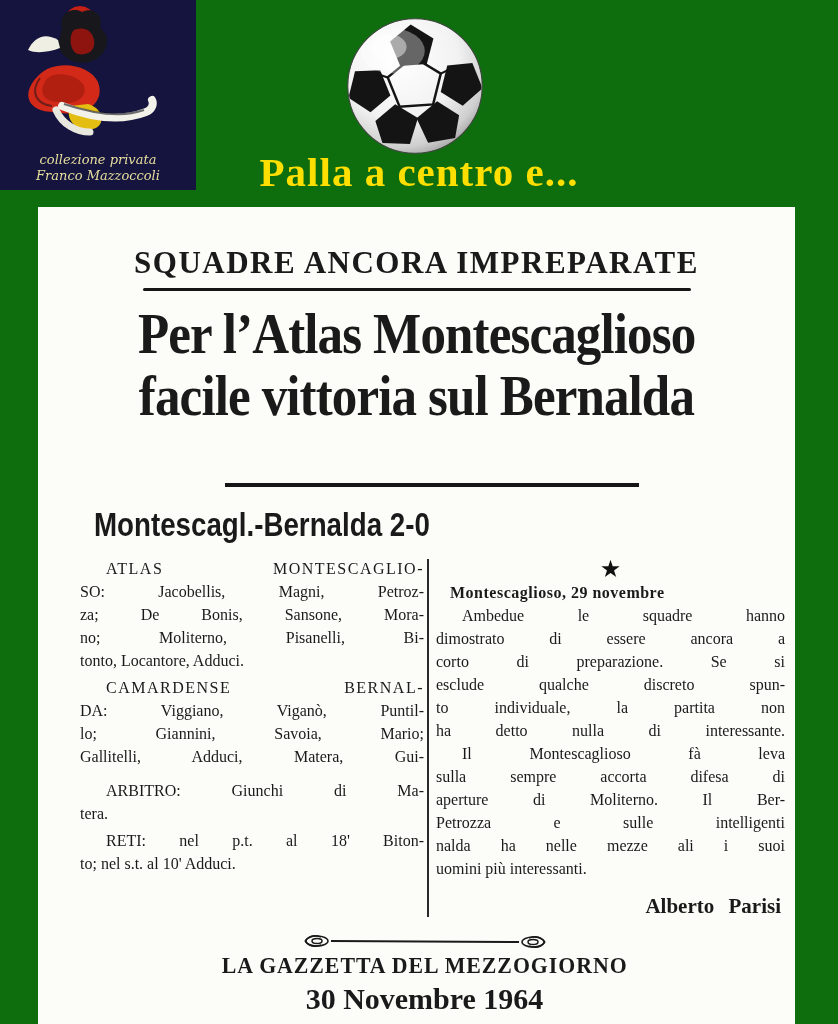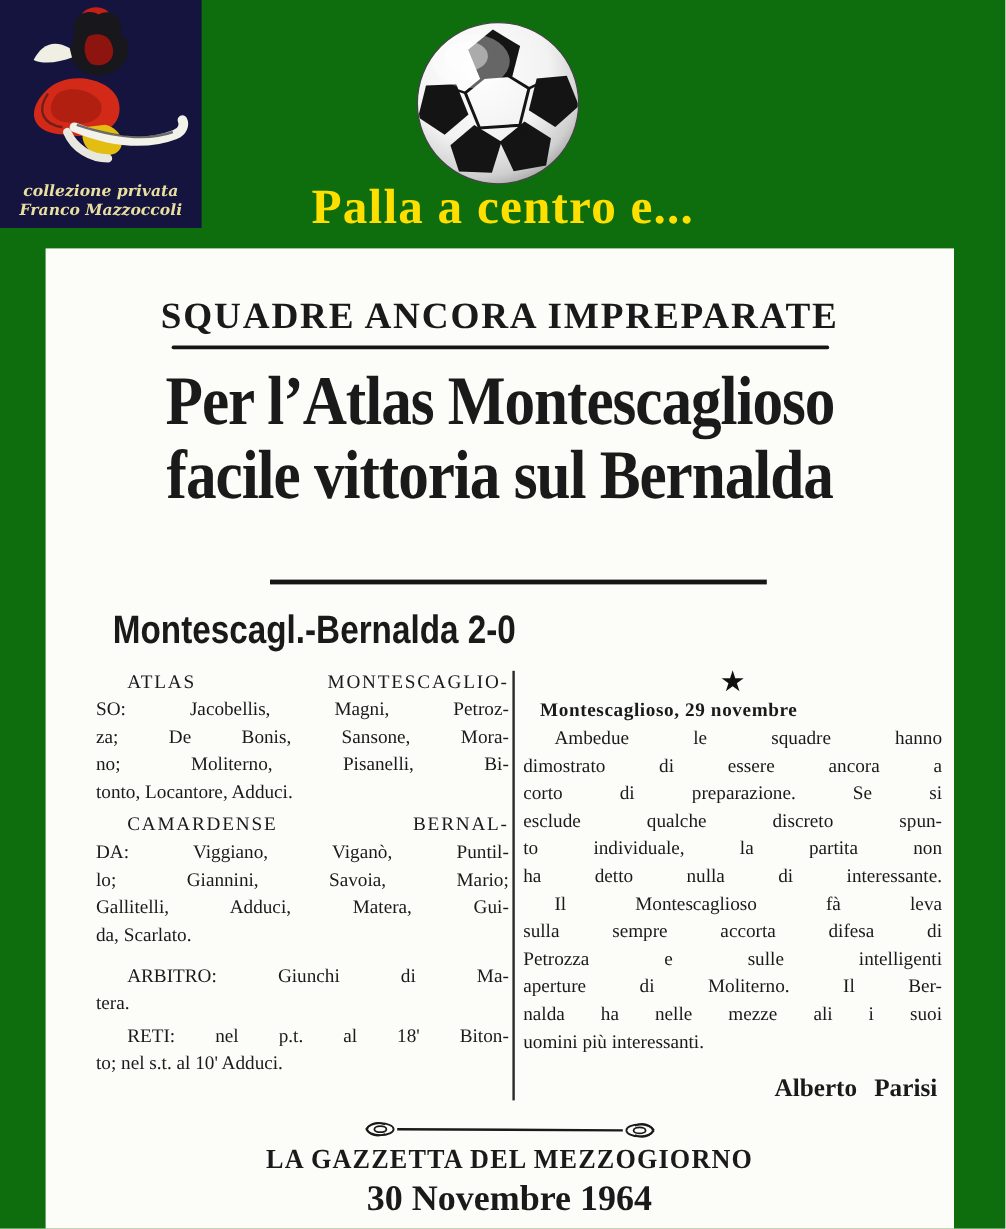--- a/index.html
+++ b/index.html
@@ -8,21 +8,21 @@
     --tagline-yellow:#ffdf00;
     --paper:#fcfcf8;
     --ink:#1a1a1a;
     --credit-text:#e9df9e;
   }
   html,body{margin:0;padding:0;}
   body{font-family:"Liberation Serif", serif;}
   .page{position:relative;width:838px;height:1024px;background:var(--background);overflow:hidden;}
 
   
-  .navy-panel{position:absolute;left:0;top:0;width:168px;height:190px;background:var(--panel-navy);font-weight:bold;}
+  .navy-panel{position:absolute;left:0;top:0;width:196px;height:190px;background:var(--panel-navy);}
   .navy-panel svg{position:absolute;left:0;top:0;}
   .credit{position:absolute;left:0;bottom:6px;width:100%;text-align:center;
     font-family:"DejaVu Serif", serif;font-style:italic;color:var(--credit-text);
     font-size:13px;line-height:16px;}
 
   
   .ball{position:absolute;left:345px;top:16px;width:140px;height:140px;}
 
   
   .tagline{position:absolute;left:0;top:148px;width:100%;text-align:center;
@@ -152,42 +152,41 @@
 
       <div class="line ind sp j">ATLAS MONTESCAGLIO-</div>
           <div class="line j">SO: Jacobellis, Magni, Petroz-</div>
           <div class="line j">za; De Bonis, Sansone, Mora-</div>
           <div class="line j">no; Moliterno, Pisanelli, Bi-</div>
           <div class="line">tonto, Locantore, Adduci.</div>
           <div class="line ind sp j gap-sm">CAMARDENSE BERNAL-</div>
           <div class="line j">DA: Viggiano, Viganò, Puntil-</div>
           <div class="line j">lo; Giannini, Savoia, Mario;</div>
           <div class="line j">Gallitelli, Adduci, Matera, Gui-</div>
-          <div class="line">da, Scarlato.</div>
           <div class="line ind j gap">ARBITRO: Giunchi di Ma-</div>
           <div class="line">tera.</div>
           <div class="line ind j gap-sm">RETI: nel p.t. al 18' Biton-</div>
           <div class="line">to; nel s.t. al 10' Adduci.</div>
         </div>
       <div class="divider"></div>
       <div class="col-right">
         <div class="star">★</div>
         <div>
 
         <div class="line dateline">Montescaglioso, 29 novembre</div>
             <div class="line ind j">Ambedue le squadre hanno</div>
             <div class="line j">dimostrato di essere ancora a</div>
             <div class="line j">corto di preparazione. Se si</div>
             <div class="line j">esclude qualche discreto spun-</div>
             <div class="line j">to individuale, la partita non</div>
             <div class="line j">ha detto nulla di interessante.</div>
             <div class="line ind j">Il Montescaglioso fà leva</div>
             <div class="line j">sulla sempre accorta difesa di</div>
+            <div class="line j">aperture di Moliterno. Il Ber-</div>
             <div class="line j">Petrozza e sulle intelligenti</div>
-            <div class="line j">aperture di Moliterno. Il Ber-</div>
             <div class="line j">nalda ha nelle mezze ali i suoi</div>
             <div class="line">uomini più interessanti.</div>
           </div>
         <div class="signature">Alberto Parisi</div>
       </div>
     </div>
 
     <div class="footer">
       <svg class="ornament" width="244" height="16" viewBox="0 0 244 16">
         <g stroke="#1a1a1a" fill="none" stroke-width="1.5">

